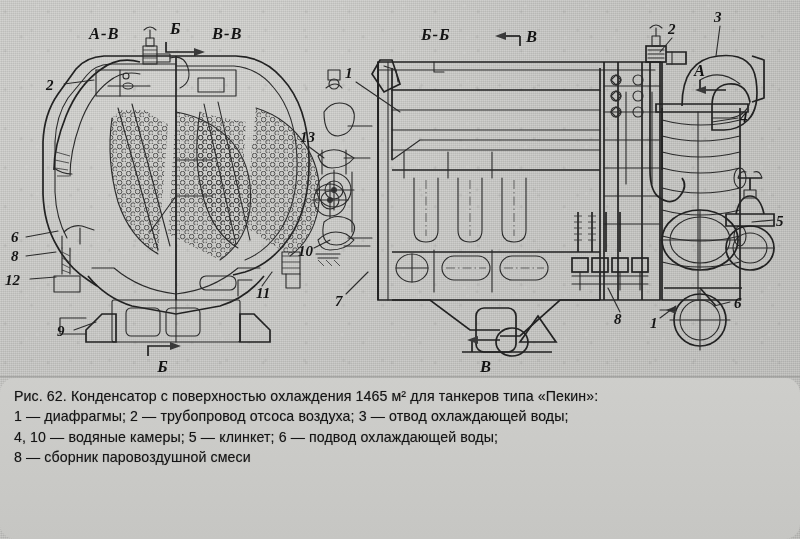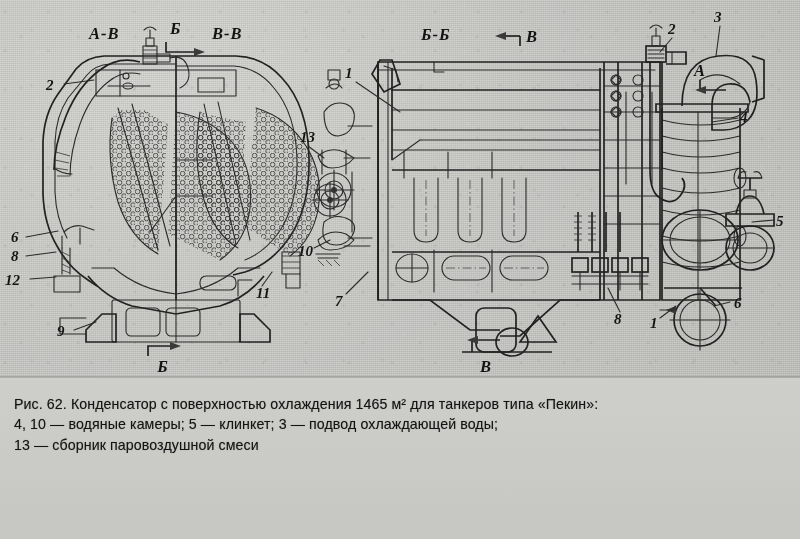--- a/index.html
+++ b/index.html
@@ -34,21 +34,22 @@
   
   #figure{
     position:absolute;left:0;top:0;width:800px;height:378px;
   }
   #figure svg{display:block;width:800px;height:378px;}
   
   #caption{
     position:absolute;left:0;top:378px;width:800px;height:161px;
     background:linear-gradient(180deg,#cececb 0%,#c6c6c3 100%);
     box-sizing:border-box;
-    padding:16px 14px 0 14px;
+    padding:8px 14px 0 14px;
+    border-radius:15px;
   }
   #caption .cap-line{
     font-size:14.2px;
     line-height:20.3px;
     letter-spacing:.1px;
     color:#141414;
     white-space:nowrap;
     text-shadow:0 0 1px rgba(0,0,0,.35);
   }
   .hairline{
@@ -404,15 +405,16 @@
 
 </svg>
 </div>
 
 <div class="hairline"></div>
 
 <div id="caption">
   <div class="cap-line">
     <span>Рис. 62. Конденсатор с поверхностью охлаждения 1465 м² для танкеров типа «Пекин»:</span>
   </div>
-  <div class="cap-line">4, 10 — водяные камеры; 5 — клинкет; 3 — подвод охлаждающей воды;</div>
-  <div class="cap-line">13 — сборник паровоздушной смеси</div>
+  <div class="cap-line">1 — диафрагмы; 2 — трубопровод отсоса воздуха; 3 — отвод охлаждающей воды;</div>
+  <div class="cap-line">4, 10 — водяные камеры; 5 — клинкет; 6 — подвод охлаждающей воды;</div>
+  <div class="cap-line">8 — сборник паровоздушной смеси</div>
 </div>
 
 </body></html>

